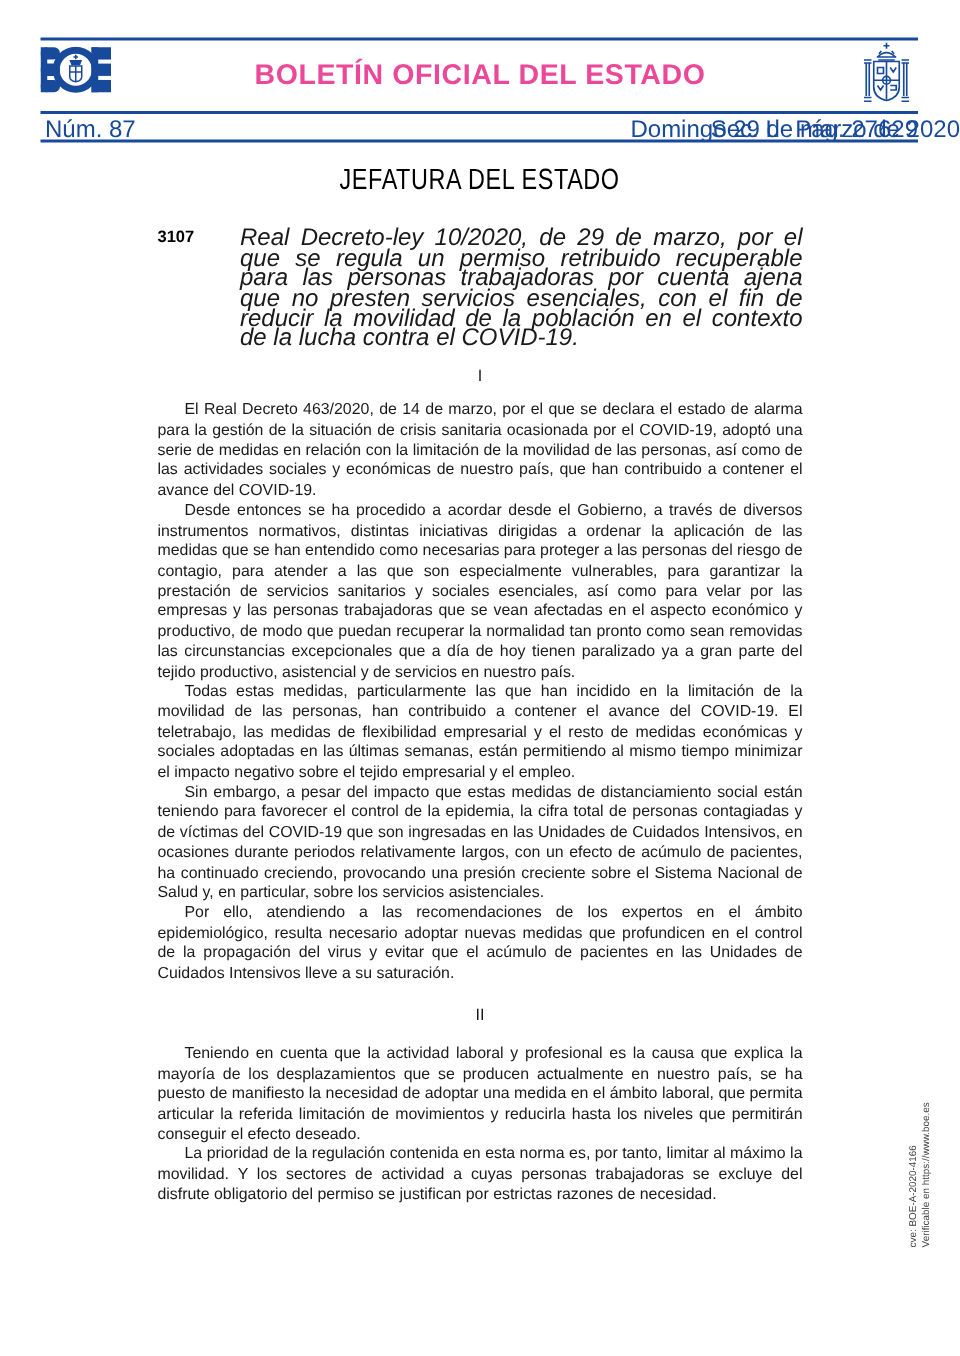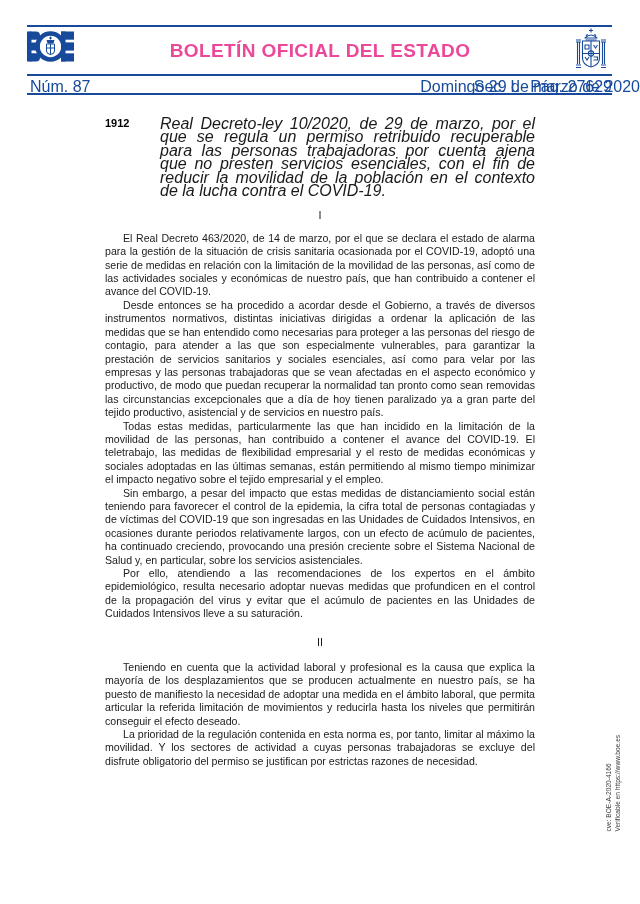--- a/index.html
+++ b/index.html
@@ -120,23 +120,26 @@
 </div>
 
 <div class="issue-row" id="issue-number">Núm. 87</div>
 <div class="issue-row" id="issue-date">Domingo 29 de marzo de 2020</div>
 <div class="issue-row" id="section-page">
   <span>Sec. I.</span><span class="gap"></span><span>Pág. 27629</span>
 </div>
 
 <div id="content">
 
+  <div id="department-heading-wrap">
+    <span id="department-heading">JEFATURA DEL ESTADO</span>
+  </div>
 
   <div id="item">
-    <div id="item-number">1912</div>
+    <div id="item-number">3107</div>
     <div id="item-summary">Real Decreto-ley 10/2020, de 29 de marzo, por el que se regula un permiso retribuido recuperable para las personas trabajadoras por cuenta ajena que no presten servicios esenciales, con el fin de reducir la movilidad de la población en el contexto de la lucha contra el COVID-19.</div>
   </div>
 
   <div class="section-marker">I</div>
 
   <p class="body-par">El Real Decreto 463/2020, de 14 de marzo, por el que se declara el estado de alarma para la gestión de la situación de crisis sanitaria ocasionada por el COVID-19, adoptó una serie de medidas en relación con la limitación de la movilidad de las personas, así como de las actividades sociales y económicas de nuestro país, que han contribuido a contener el avance del COVID-19.</p>
   <p class="body-par">Desde entonces se ha procedido a acordar desde el Gobierno, a través de diversos instrumentos normativos, distintas iniciativas dirigidas a ordenar la aplicación de las medidas que se han entendido como necesarias para proteger a las personas del riesgo de contagio, para atender a las que son especialmente vulnerables, para garantizar la prestación de servicios sanitarios y sociales esenciales, así como para velar por las empresas y las personas trabajadoras que se vean afectadas en el aspecto económico y productivo, de modo que puedan recuperar la normalidad tan pronto como sean removidas las circunstancias excepcionales que a día de hoy tienen paralizado ya a gran parte del tejido productivo, asistencial y de servicios en nuestro país.</p>
   <p class="body-par">Todas estas medidas, particularmente las que han incidido en la limitación de la movilidad de las personas, han contribuido a contener el avance del COVID-19. El teletrabajo, las medidas de flexibilidad empresarial y el resto de medidas económicas y sociales adoptadas en las últimas semanas, están permitiendo al mismo tiempo minimizar el impacto negativo sobre el tejido empresarial y el empleo.</p>
   <p class="body-par">Sin embargo, a pesar del impacto que estas medidas de distanciamiento social están teniendo para favorecer el control de la epidemia, la cifra total de personas contagiadas y de víctimas del COVID-19 que son ingresadas en las Unidades de Cuidados Intensivos, en ocasiones durante periodos relativamente largos, con un efecto de acúmulo de pacientes, ha continuado creciendo, provocando una presión creciente sobre el Sistema Nacional de Salud y, en particular, sobre los servicios asistenciales.</p>
   <p class="body-par">Por ello, atendiendo a las recomendaciones de los expertos en el ámbito epidemiológico, resulta necesario adoptar nuevas medidas que profundicen en el control de la propagación del virus y evitar que el acúmulo de pacientes en las Unidades de Cuidados Intensivos lleve a su saturación.</p>

